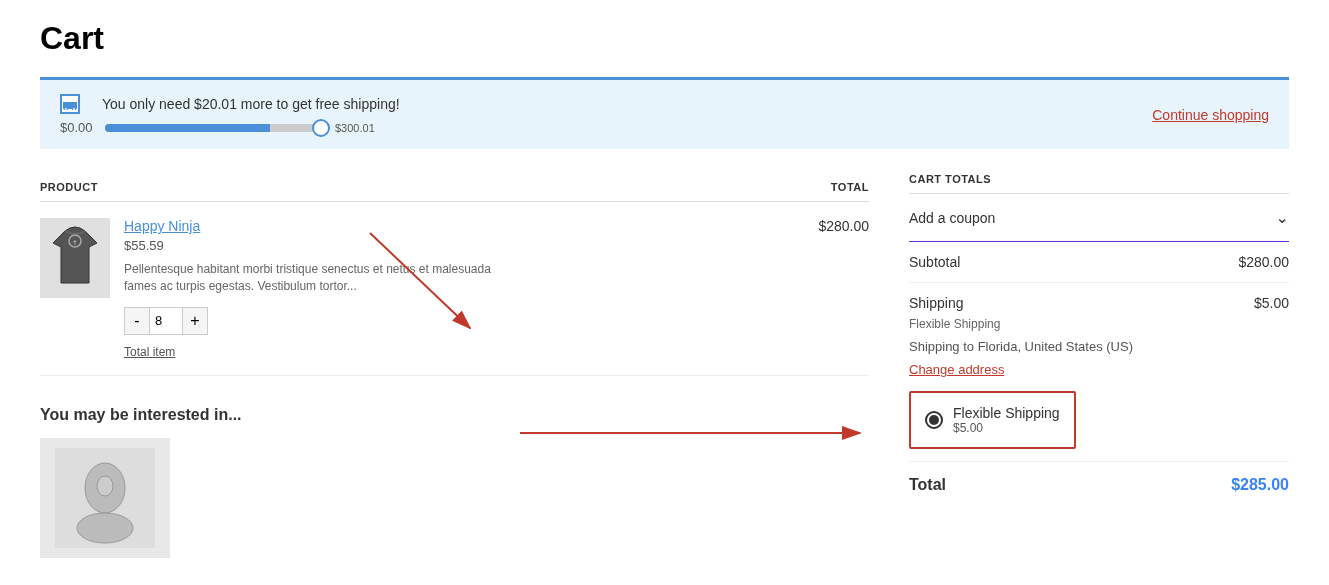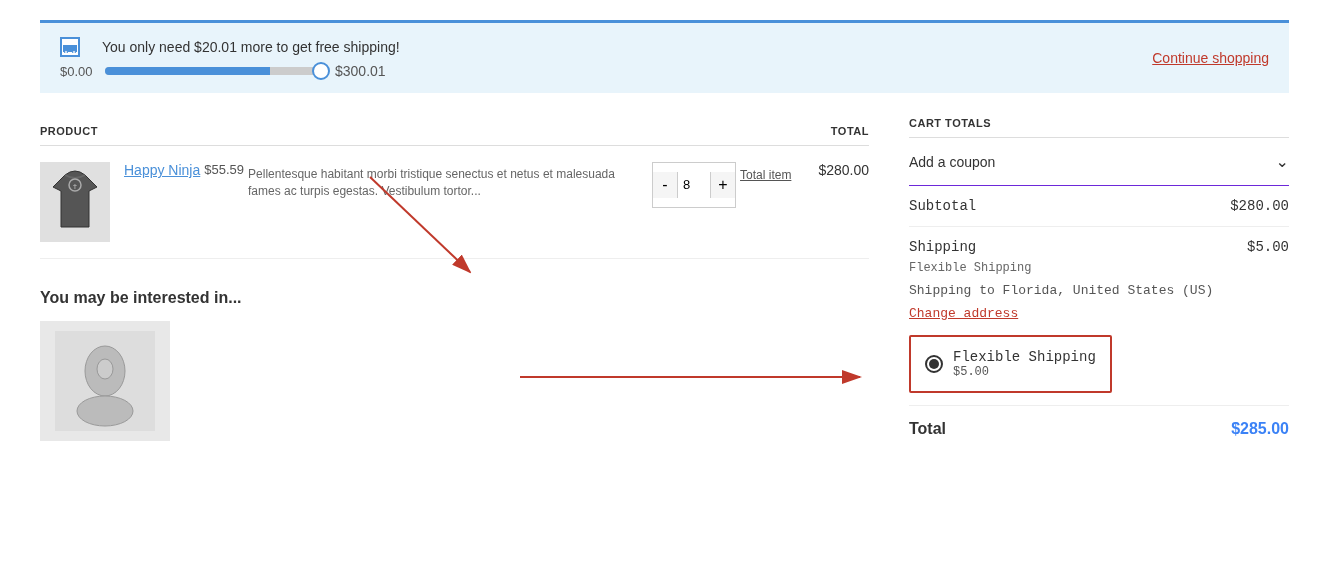--- a/index.html
+++ b/index.html
@@ -27,21 +27,21 @@
     }
     .progress-row { display: flex; align-items: center; gap: 10px; }
     .progress-label { font-size: 13px; color: #555; min-width: 35px; }
     .progress-bar-wrap { width: 220px; height: 8px; background: #ccc; border-radius: 4px; overflow: visible; position: relative; }
     .progress-bar-fill { height: 100%; width: 75%; background: #4a90d9; border-radius: 4px 0 0 4px; }
     .progress-thumb {
       position: absolute; right: -5px; top: -5px;
       width: 18px; height: 18px; background: #fff; border: 2px solid #4a90d9;
       border-radius: 50%;
     }
-    .progress-end { font-size: 14px; color: #555; min-width: 50px; }
+    .progress-end { font-size: 11px; color: #555; min-width: 50px; }
     .continue-shopping { color: #c0392b; text-decoration: underline; font-size: 14px; white-space: nowrap; cursor: pointer; }
 
     
     .main-layout { display: flex; gap: 40px; }
     .cart-section { flex: 1; }
     .sidebar { width: 380px; flex-shrink: 0; }
 
     
     .cart-table { width: 100%; border-collapse: collapse; }
     .cart-table thead tr { border-bottom: 1px solid #ddd; }
@@ -51,21 +51,21 @@
     .cart-table td { padding: 16px 0; }
     .cart-table td.total-cell { text-align: right; font-size: 14px; color: #333; }
 
     .product-cell { display: flex; gap: 14px; align-items: flex-start; }
     .product-image {
       width: 70px; height: 80px; background: #e0e0e0; flex-shrink: 0;
       display: flex; align-items: center; justify-content: center;
       overflow: hidden;
     }
     .hoodie-svg { width: 60px; height: 70px; }
-    .product-info { display: flex; flex-direction: row; gap: 4px; }
+    .product-info { display: flex; flex-direction: column; gap: 4px; }
     .product-name { color: #4a90d9; text-decoration: underline; font-size: 14px; cursor: pointer; }
     .product-price { font-size: 13px; color: #555; }
     .product-desc { font-size: 12px; color: #666; line-height: 1.4; max-width: 400px; margin: 4px 0 8px; }
     .qty-control { display: flex; align-items: center; gap: 0; border: 1px solid #ccc; width: fit-content; }
     .qty-btn { width: 24px; height: 26px; background: #f5f5f5; border: none; cursor: pointer; font-size: 16px; line-height: 1; display: flex; align-items: center; justify-content: center; }
     .qty-input { width: 34px; height: 26px; border: none; border-left: 1px solid #ccc; border-right: 1px solid #ccc; text-align: center; font-size: 13px; }
     .remove-item { font-size: 12px; color: #555; text-decoration: underline; cursor: pointer; display: block; margin-top: 6px; }
 
     
     .interest-section { margin-top: 30px; }
@@ -79,21 +79,21 @@
       border-bottom: 1px solid #ddd; margin-bottom: 0;
     }
 
     .coupon-row {
       display: flex; align-items: center; justify-content: space-between;
       padding: 14px 0; border-bottom: 1px solid #6d28d9; cursor: pointer;
     }
     .coupon-label { font-size: 14px; color: #333; }
     .chevron-icon { font-size: 16px; color: #333; }
 
-    .totals-row { display: flex; justify-content: space-between; align-items: flex-start; padding: 12px 0; border-bottom: 1px solid #eee; font-family: Liberation Mono, monospace; }
+    .totals-row { display: flex; justify-content: space-between; align-items: flex-start; padding: 12px 0; border-bottom: 1px solid #eee; }
     .totals-label { font-size: 14px; color: #333; }
     .totals-value { font-size: 14px; color: #333; font-weight: 500; }
 
     .shipping-detail { font-size: 12px; color: #666; margin-top: 2px; }
     .shipping-to { font-size: 13px; color: #555; margin-top: 4px; }
     .change-address { color: #c0392b; text-decoration: underline; font-size: 13px; cursor: pointer; display: block; margin-top: 4px; }
 
     
     .shipping-option-box {
       border: 2px solid #c0392b; border-radius: 2px;
@@ -116,20 +116,21 @@
     .arrows-layer {
       position: absolute; top: 0; left: 0; width: 100%; height: 100%;
       pointer-events: none;
     }
     .relative-wrap { position: relative; }
   </style>
 </head>
 <body>
 
 <div class="page-wrapper">
+  <h1>Cart</h1>
 
   <div class="shipping-banner">
     <div class="shipping-banner-left">
       <div class="shipping-banner-top">
         <div class="shipping-icon">
           <svg width="14" height="12" viewBox="0 0 14 12" fill="none">
             <rect x="0" y="4" width="9" height="7" fill="#4a90d9"></rect>
             <polygon points="9,4 14,4 14,11 9,11" fill="#4a90d9"></polygon>
             <circle cx="3" cy="11" r="1.5" fill="#fff" stroke="#4a90d9" stroke-width="1"></circle>
             <circle cx="11" cy="11" r="1.5" fill="#fff" stroke="#4a90d9" stroke-width="1"></circle>

